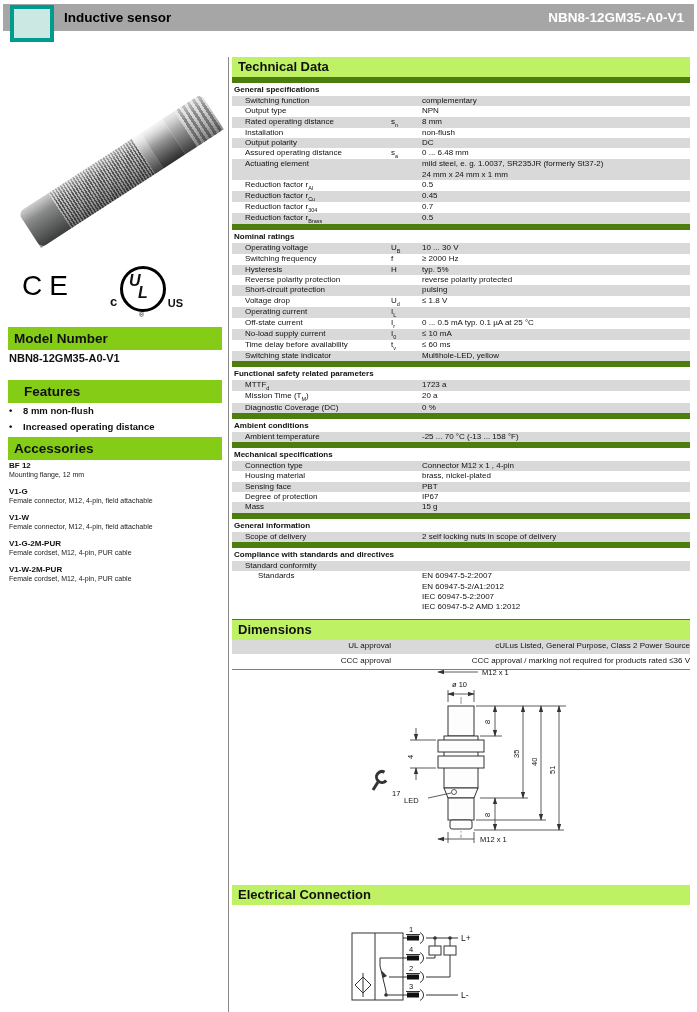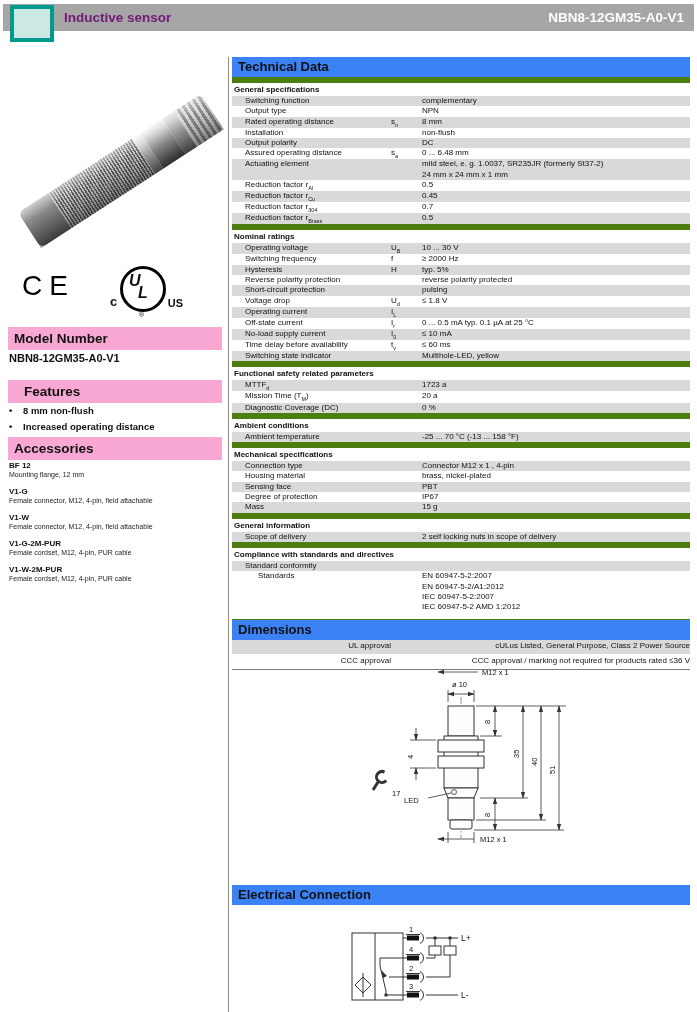--- a/index.html
+++ b/index.html
@@ -1,28 +1,28 @@
 <!DOCTYPE html>
 <html><head>
 <meta charset="utf-8">
 <style>
   html,body{margin:0;padding:0;}
   body{width:697px;height:1012px;position:relative;background:#fff;overflow:hidden;
        font-family:"Liberation Sans","DejaVu Sans",sans-serif;color:#111;}
   
   .topbar{position:absolute;left:3px;right:3px;top:4px;height:27px;background:#a6a6a6;}
   .logo{position:absolute;left:10px;top:5px;width:36px;height:29px;background:#cce8e2;border:4px solid #009b8f;}
-  .topbar .ttl{position:absolute;left:61px;top:0;height:27px;line-height:27px;color:#701a75;font-weight:bold;font-size:13.5px;}
+  .topbar .ttl{position:absolute;left:61px;top:0;height:27px;line-height:27px;color:#000000;font-weight:bold;font-size:13.5px;}
   .topbar .pn{position:absolute;right:10px;top:0;height:27px;line-height:27px;color:#fff;font-weight:bold;font-size:13.5px;}
   
   .vdivider{position:absolute;left:228px;top:57px;bottom:0;width:1px;background:#8a8a8a;}
   .main{position:absolute;left:232px;width:458px;}
-  .bar{background:#3b82f6;height:20px;line-height:20px;font-weight:bold;font-size:13px;padding-left:6px;box-sizing:border-box;}
-  
-  .sbar{position:absolute;left:8px;width:214px;background:#f9a8d4;height:23px;line-height:23px;font-weight:bold;font-size:13.5px;padding-left:6px;box-sizing:border-box;}
+  .bar{background:#bef264;height:20px;line-height:20px;font-weight:bold;font-size:13px;padding-left:6px;box-sizing:border-box;}
+  
+  .sbar{position:absolute;left:8px;width:214px;background:#84cc16;height:23px;line-height:23px;font-weight:bold;font-size:13.5px;padding-left:6px;box-sizing:border-box;}
   .model-val{position:absolute;left:9px;top:352px;font-weight:bold;font-size:11px;}
   .feat{position:absolute;left:9px;width:210px;font-weight:bold;font-size:9.5px;}
   .feat .b{display:inline-block;width:14px;}
   .acc-item{position:absolute;left:9px;width:214px;}
   .acc-item .nm{font-weight:bold;font-size:8px;line-height:9px;}
   .acc-item .ds{font-size:7px;line-height:9px;color:#222;}
   
   .photo{position:absolute;left:14px;top:62px;width:202px;height:208px;}
   .sensor-bar{position:absolute;left:-2px;top:88px;width:218px;height:42px;transform:rotate(-33deg);}
   .sensor-bar>div{position:absolute;top:0;bottom:0;}

